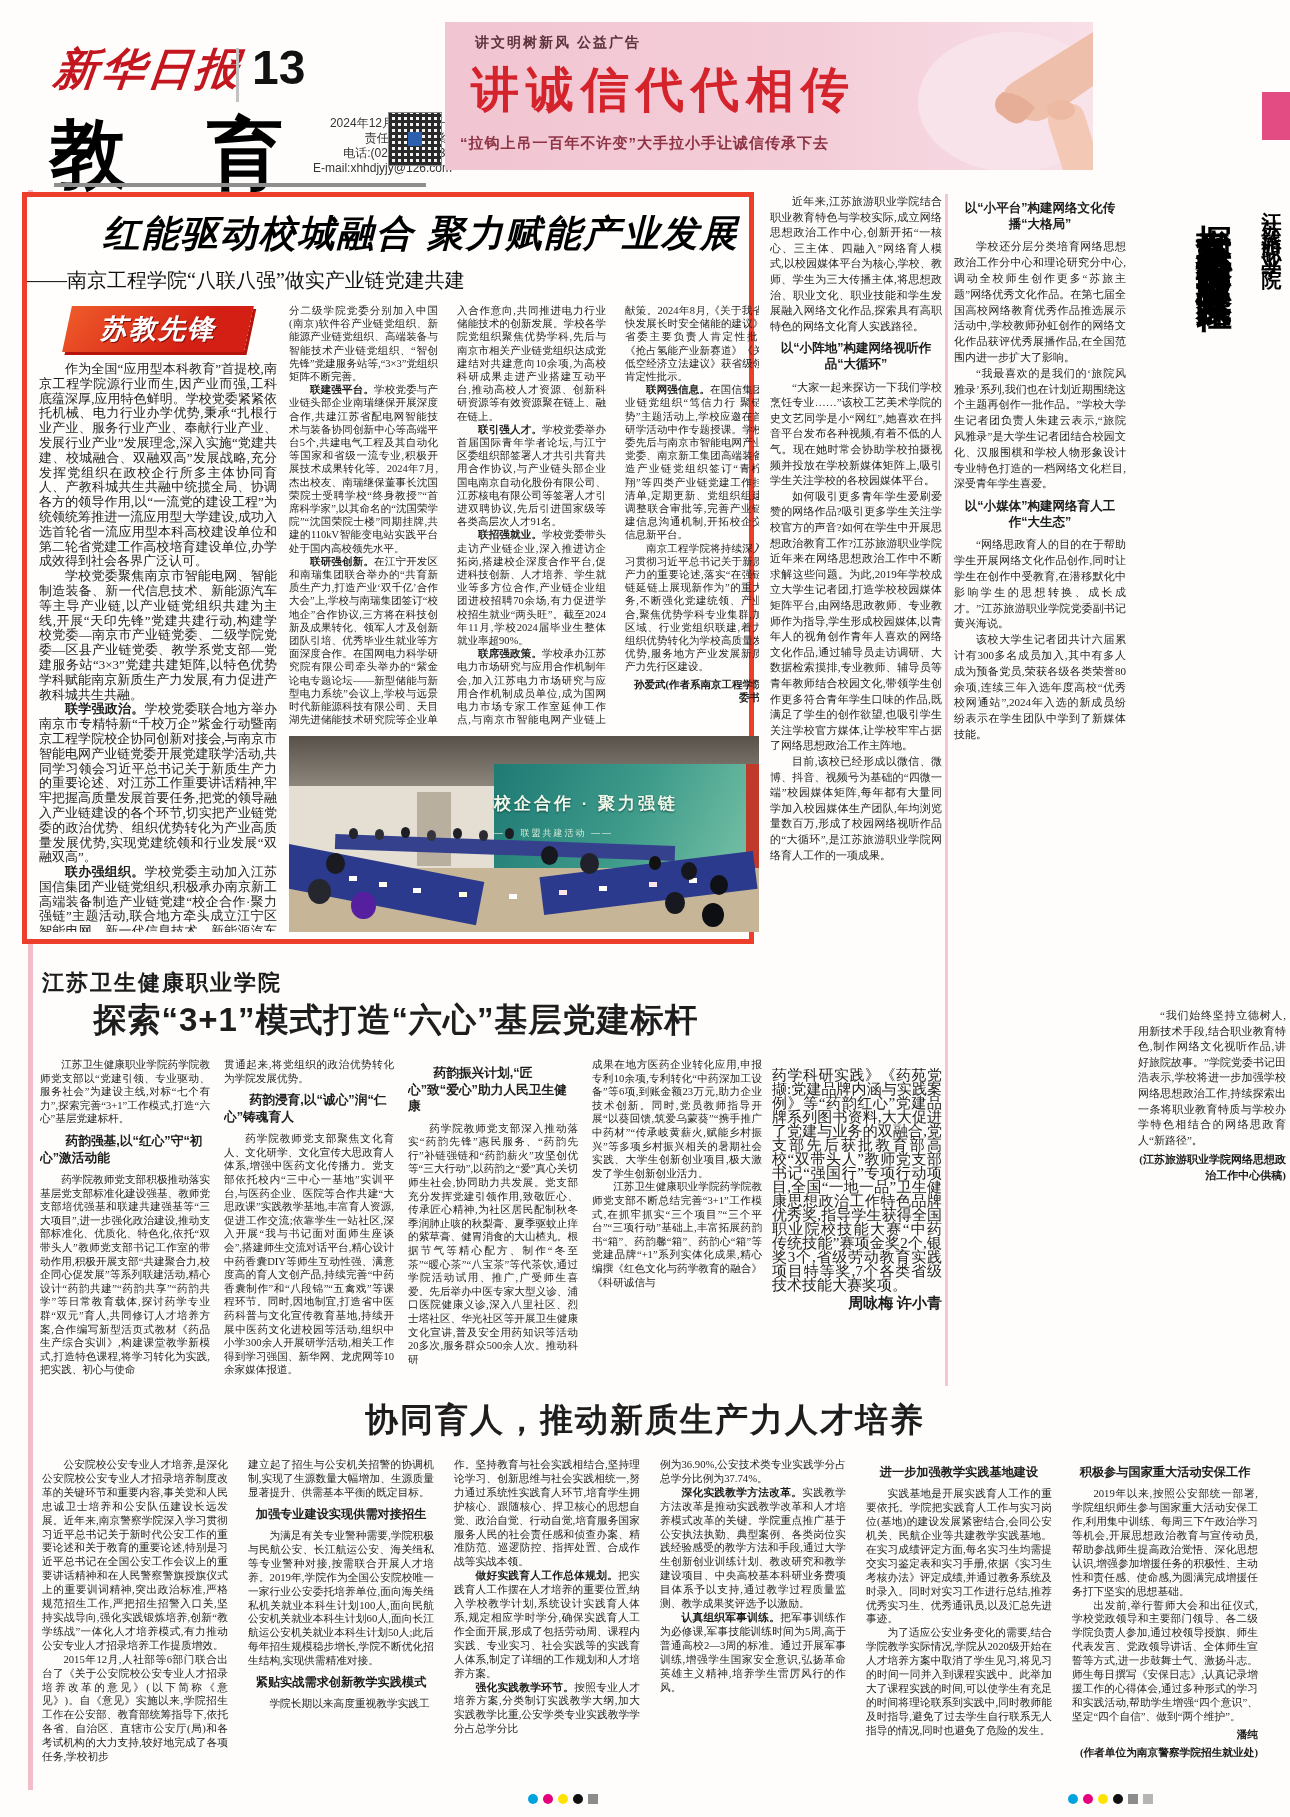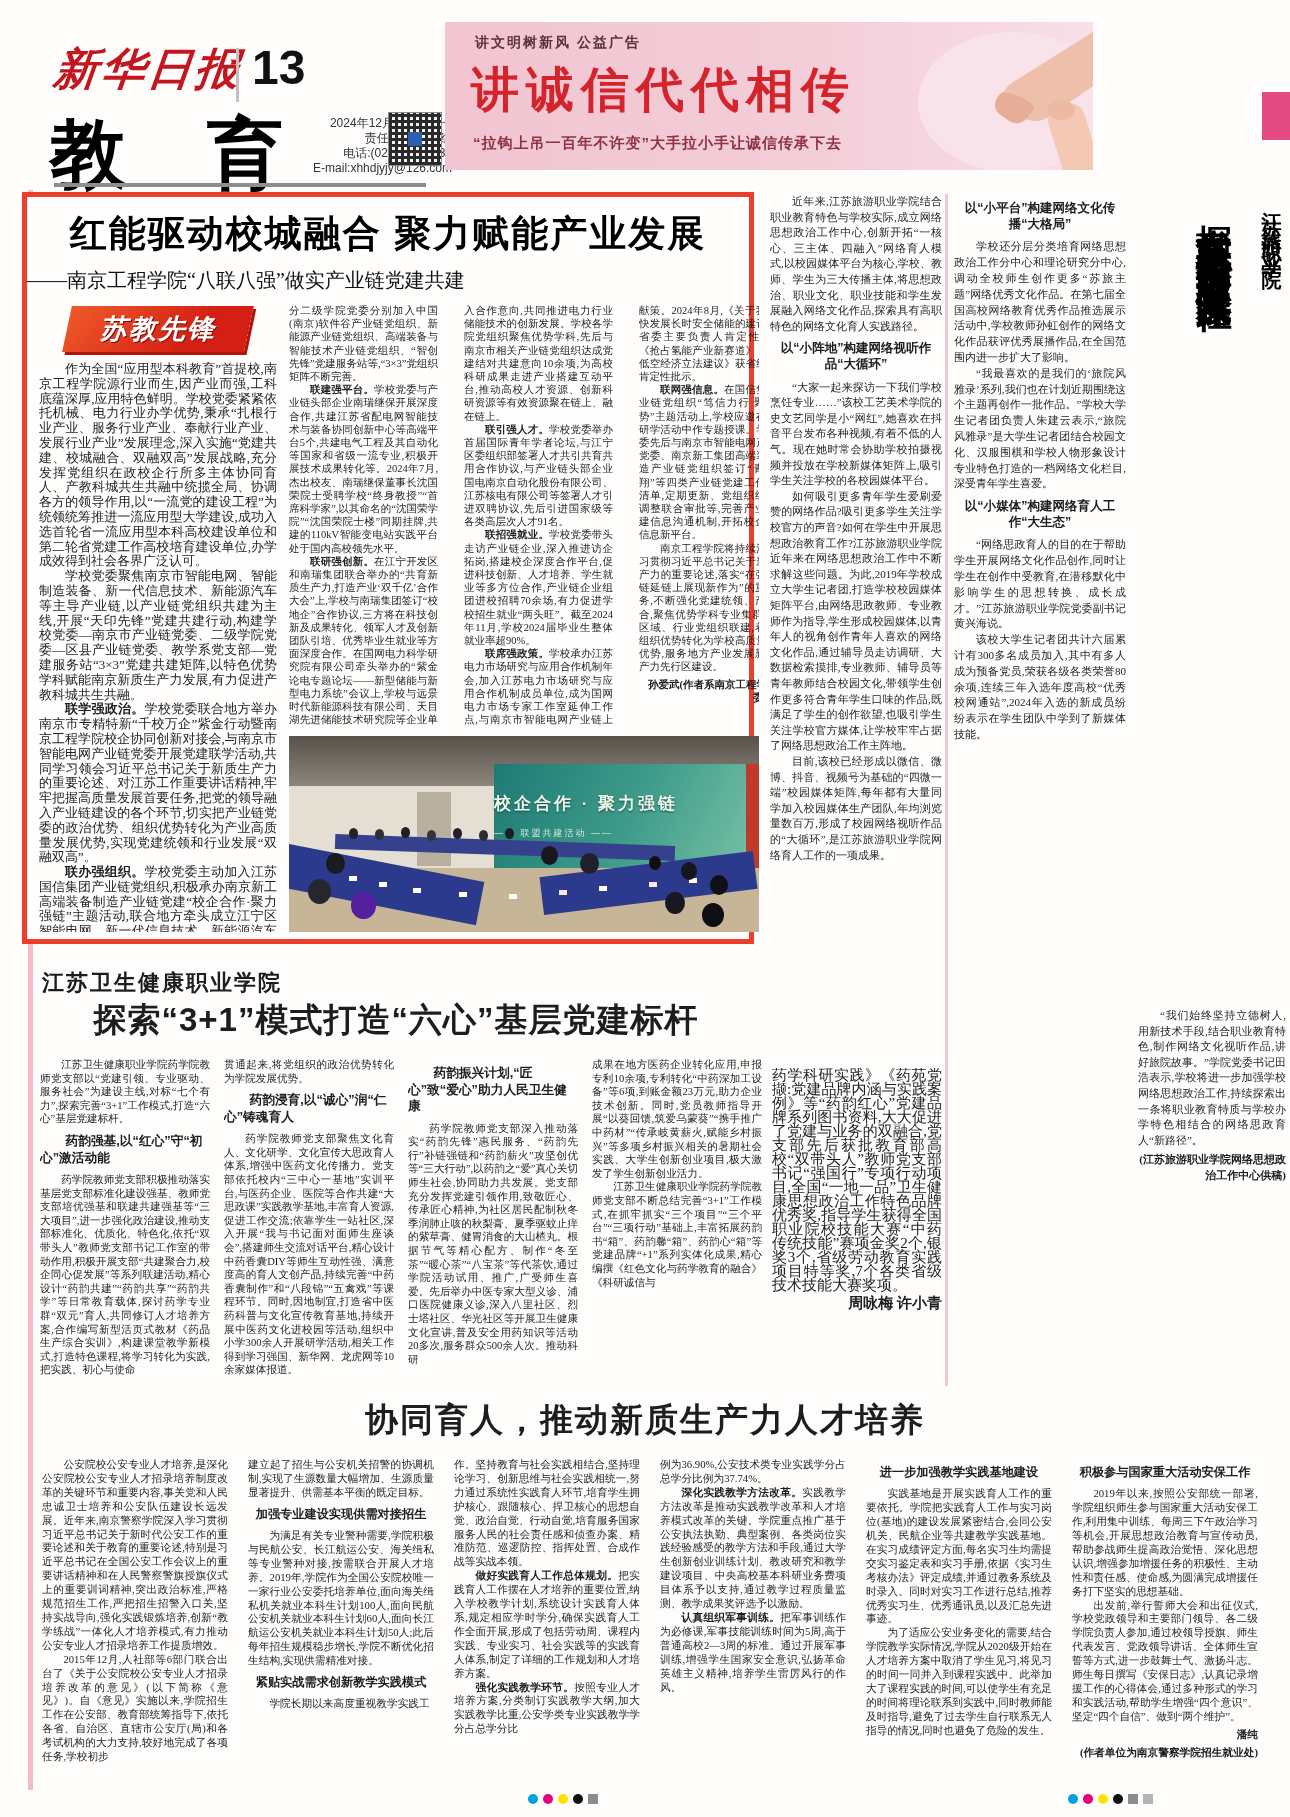--- a/index.html
+++ b/index.html
@@ -20,37 +20,37 @@
   .qr{position:absolute;left:388px;top:112px;width:52px;height:52px;border:1px solid #888;
       background-image:repeating-linear-gradient(0deg,#2a2a2a 0 3px,transparent 3px 6px),repeating-linear-gradient(90deg,#2a2a2a 0 3px,#f4f4f4 3px 6px);}
   .qr i{position:absolute;left:19px;top:19px;width:14px;height:14px;background:#2c5fae;}
   .header-rule{position:absolute;left:54px;top:183px;width:372px;height:4px;background:#8e8e8e;}
 
   
   .banner{position:absolute;left:445px;top:22px;width:648px;height:148px;overflow:hidden;
           background:linear-gradient(90deg,#f1c5d1 0%,#f3cdd8 55%,#f8dfe8 100%);}
   .banner-kicker{position:absolute;left:30px;top:12px;font-family:var(--sans);font-weight:700;font-size:14px;color:#5d323c;letter-spacing:2px;}
   .banner-title{position:absolute;left:26px;top:36px;font-family:var(--sans);font-weight:700;font-size:48px;color:var(--red);letter-spacing:7px;}
-  .banner-slogan{position:absolute;left:28px;top:112px;font-family:var(--sans);font-weight:700;font-size:15px;color:#8d3344;letter-spacing:1px;}
+  .banner-slogan{position:absolute;left:15px;top:112px;font-family:var(--sans);font-weight:700;font-size:15px;color:#8d3344;letter-spacing:1px;}
   .hands{position:absolute;right:0;top:0;width:230px;height:148px;}
   .pink-tab{position:absolute;left:1262px;top:92px;width:28px;height:48px;background:#e34b83;}
   .pink-edge{position:absolute;left:28px;top:190px;width:5px;height:1600px;background:#f3bcc9;}
 
   
   .main-box{position:absolute;left:22px;top:192px;width:732px;height:752px;border:5px solid var(--boxred);background:#fffefd;box-sizing:border-box;}
-  .mh{margin:12px 10px 0;text-align:center;font-family:var(--sans);font-weight:700;font-size:37px;letter-spacing:2px;color:#000;}
+  .mh{margin:12px 10px 0;text-align:right;font-family:var(--sans);font-weight:700;font-size:37px;letter-spacing:2px;color:#000;font-style:italic;}
   .msub{margin:8px 0 0;text-align:left;font-family:var(--serif);font-size:20px;color:#111;}
   .mbody{display:flex;gap:12px;padding:10px 12px 0;}
   .lead-col{width:238px;flex:none;height:628px;overflow:hidden;font-size:13px;line-height:14.8px;}
   .badge{width:182px;height:46px;margin:2px auto 10px;background:linear-gradient(125deg,#ef5a2a,#d41f14 70%);
          transform:skewX(-12deg);display:flex;align-items:center;justify-content:center;
          box-shadow:3px 3px 0 #b3150d;}
   .badge span{transform:skewX(12deg);font-family:var(--serif);font-style:italic;font-weight:700;font-size:27px;color:#fff;letter-spacing:2px;text-shadow:1px 1px 0 #7e0d08;}
   .mright{width:470px;display:flex;flex-direction:column;}
-  .mcols{display:flex;gap:26px;height:424px;overflow:hidden;}
+  .mcols{display:flex;gap:19px;height:424px;overflow:hidden;}
   .mcol{width:149px;flex:none;height:424px;overflow:hidden;font-size:10.5px;line-height:13.2px;}
 
   
   .photo{position:relative;width:470px;height:196px;margin-top:8px;background:#cfc8bd;overflow:hidden;}
   .ph-ceiling{position:absolute;left:0;top:0;width:100%;height:50px;background:linear-gradient(#57514a,#8d867c);}
   .ph-wall{position:absolute;left:0;top:50px;width:205px;height:85px;background:#e4ded3;}
   .ph-door{position:absolute;left:128px;top:56px;width:34px;height:74px;background:#b9af9f;border:2px solid #a openly;}
   .ph-screen{position:absolute;left:205px;top:28px;width:252px;height:104px;background:linear-gradient(115deg,#1e7a74,#3f9c8b 55%,#74bfa4);display:flex;flex-direction:column;justify-content:center;}
   .ph-screen .t1{font-family:var(--sans);font-weight:700;font-size:17px;color:#f2f8e9;letter-spacing:3px;text-shadow:0 1px 2px #0c4a45;}
   .ph-screen .t2{font-family:var(--sans);font-size:9px;color:#d7ecd9;letter-spacing:2px;margin-top:12px;}

